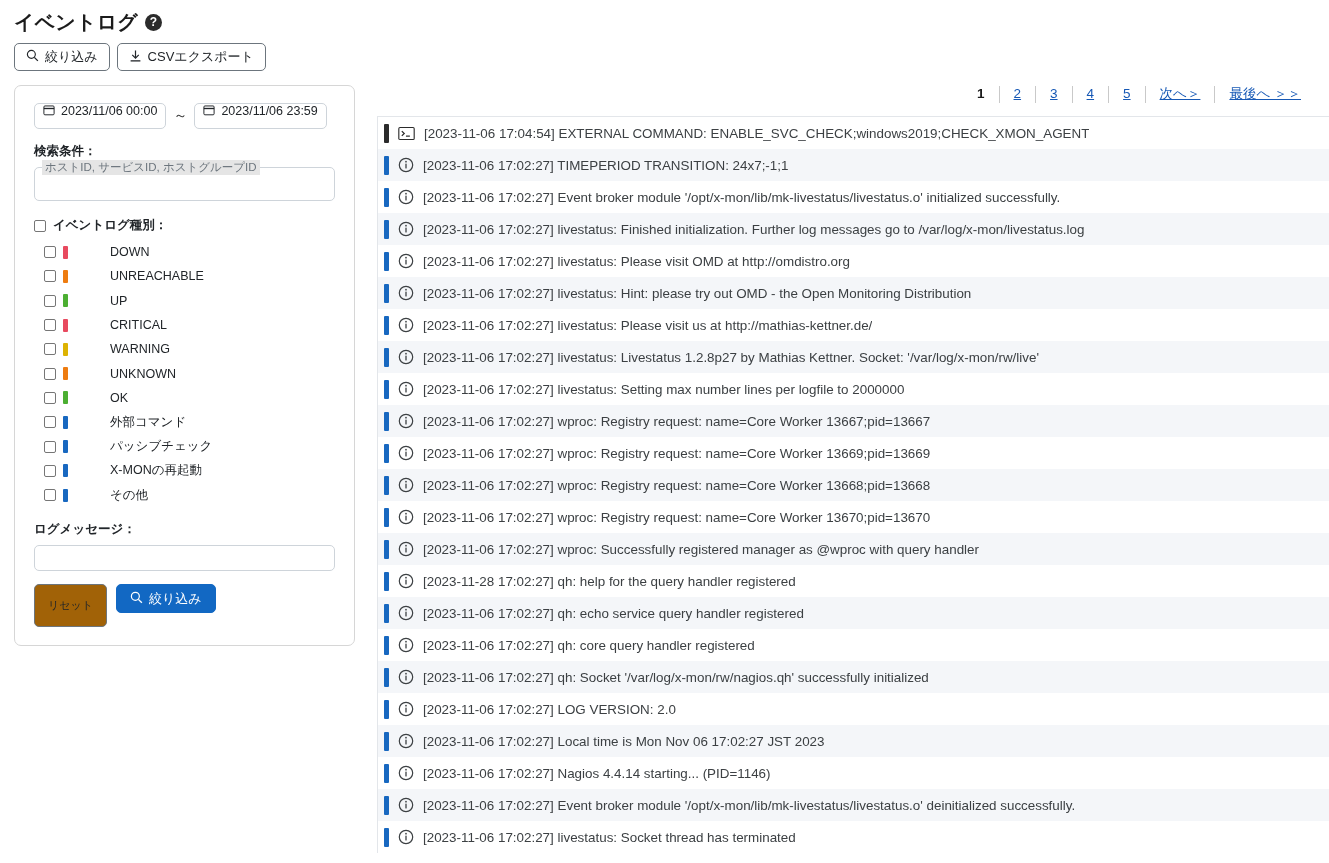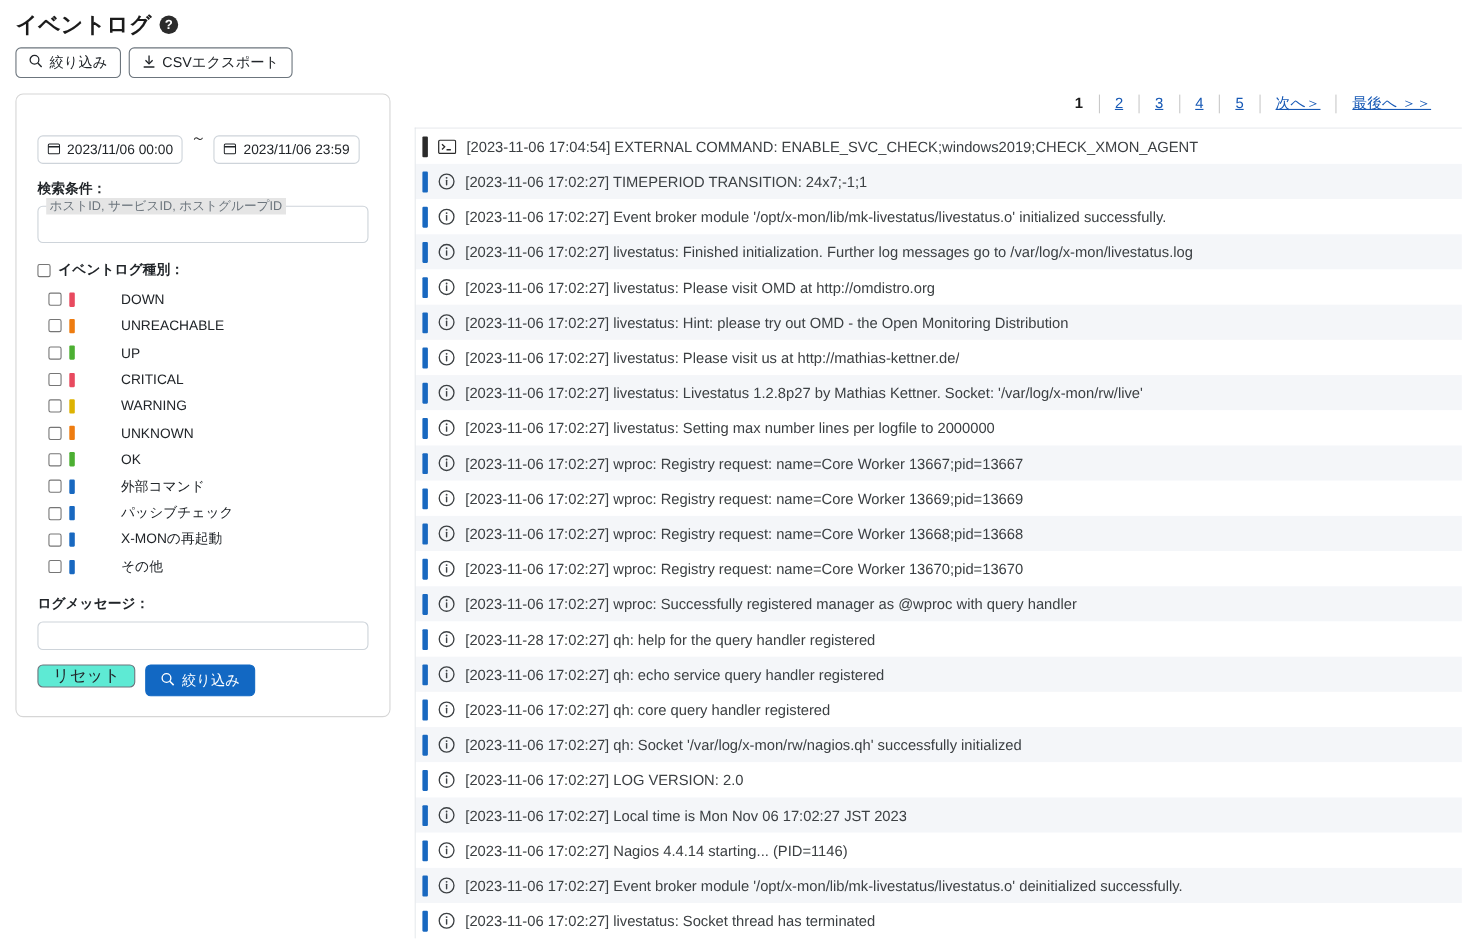--- a/index.html
+++ b/index.html
@@ -78,32 +78,30 @@
     background: #fff;
     padding: 17px 19px 18px 19px;
   }
   .date-row {
     display: flex;
     align-items: center;
     gap: 7px;
   }
   .date-field {
     display: flex;
-    align-items: center;
     gap: 6px;
     height: 26px;
     padding: 0 8px;
     border: 1px solid #ced4da;
     border-radius: 5px;
     font-size: 12.5px;
     color: #212529;
     background: #fff;
     cursor: pointer;
     white-space: nowrap;
-    margin-top: 20px;
   }
   .date-tilde { font-size: 14px; color: #333; }
   .cal-ico { flex: none; }
 
   .field-label {
     font-size: 12.5px;
     font-weight: bold;
     color: #212529;
     margin: 14px 0 7px 0;
   }
@@ -186,27 +184,27 @@
     padding: 0 8px;
     outline: none;
     color: #212529;
   }
   .btn-row {
     display: flex;
     gap: 9px;
     margin-top: 13px;
   }
   .btn-reset {
-    height: 21px;
+    height: 43px;
     padding: 0 13px;
-    background: #5eead4;
+    background: #a16207;
     border: 1px solid #6c757d;
     border-radius: 5px;
     font-family: inherit;
-    font-size: 15px;
+    font-size: 11px;
     color: #212529;
     cursor: pointer;
   }
   .btn-apply {
     display: inline-flex;
     align-items: center;
     gap: 6px;
     height: 29px;
     padding: 0 13px;
     background: #1268c3;

